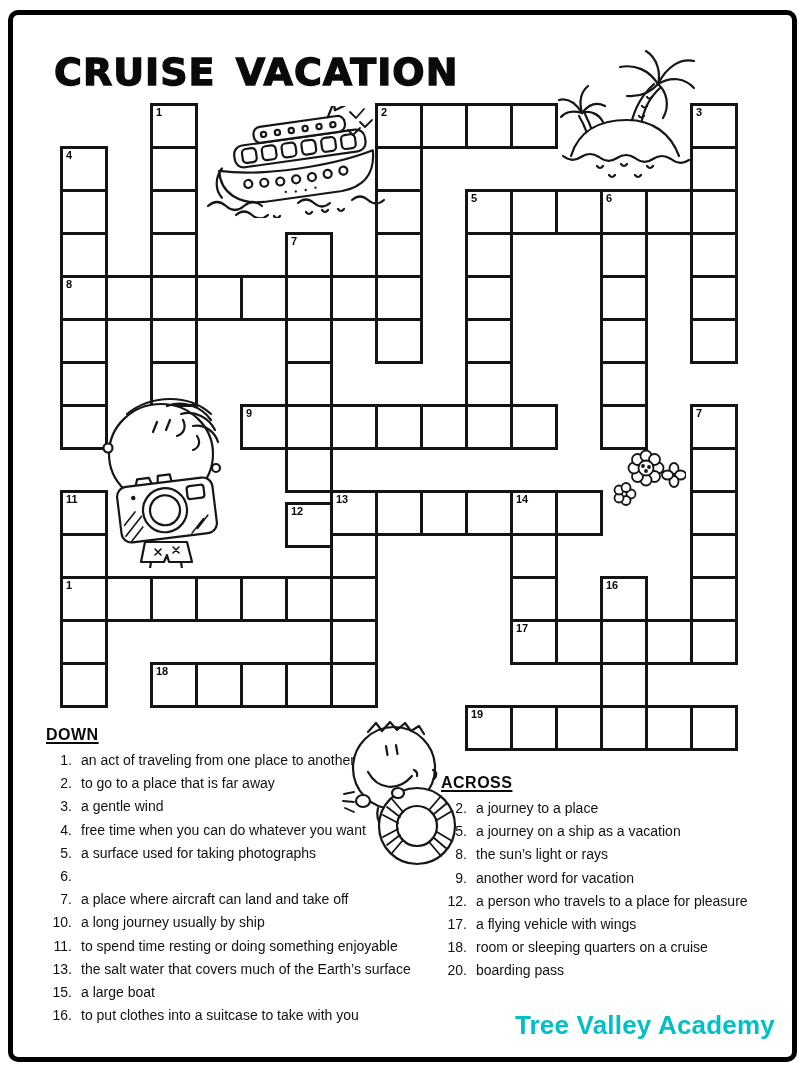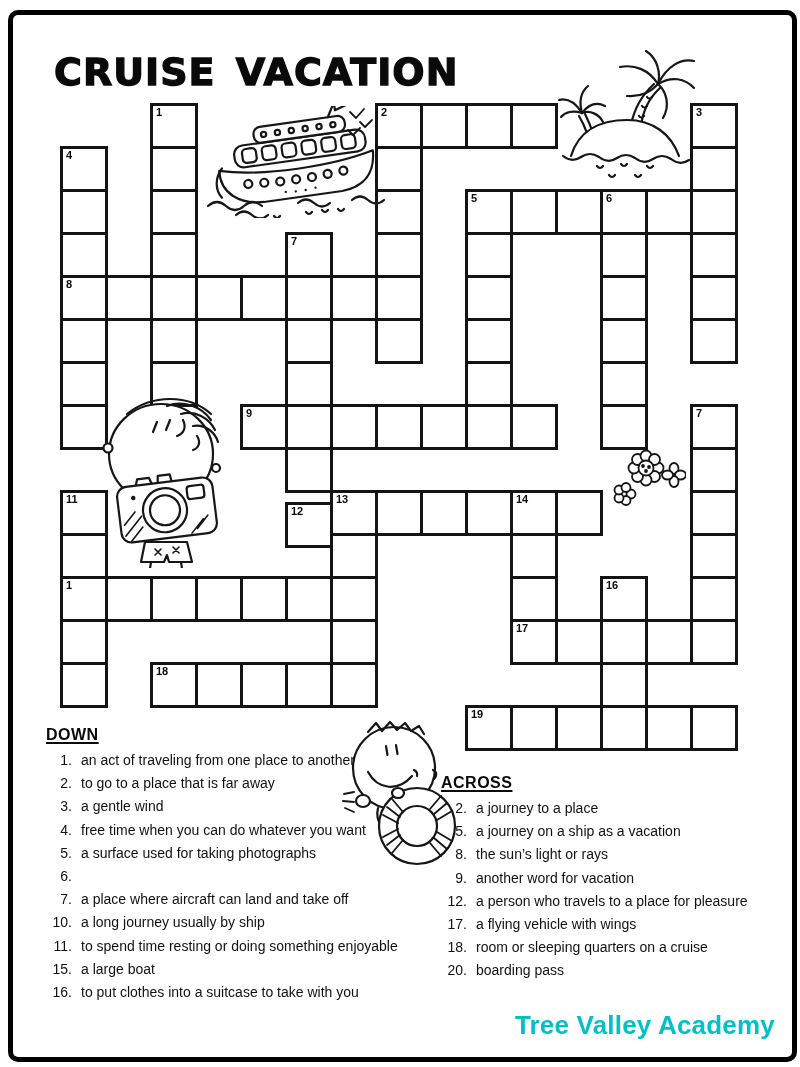--- a/index.html
+++ b/index.html
@@ -389,20 +389,24 @@
         </li>
         <li>
           <span class="cnum">10.</span>
           <span class="ctxt">a long journey usually by ship</span>
         </li>
         <li>
           <span class="cnum">11.</span>
           <span class="ctxt">to spend time resting or doing something enjoyable</span>
         </li>
         <li>
+          <span class="cnum">13.</span>
+          <span class="ctxt">the salt water that covers much of the Earth’s surface</span>
+        </li>
+        <li>
           <span class="cnum">15.</span>
           <span class="ctxt">a large boat</span>
         </li>
         <li>
           <span class="cnum">16.</span>
           <span class="ctxt">to put clothes into a suitcase to take with you</span>
         </li>
       </ol>
   </section>
 

